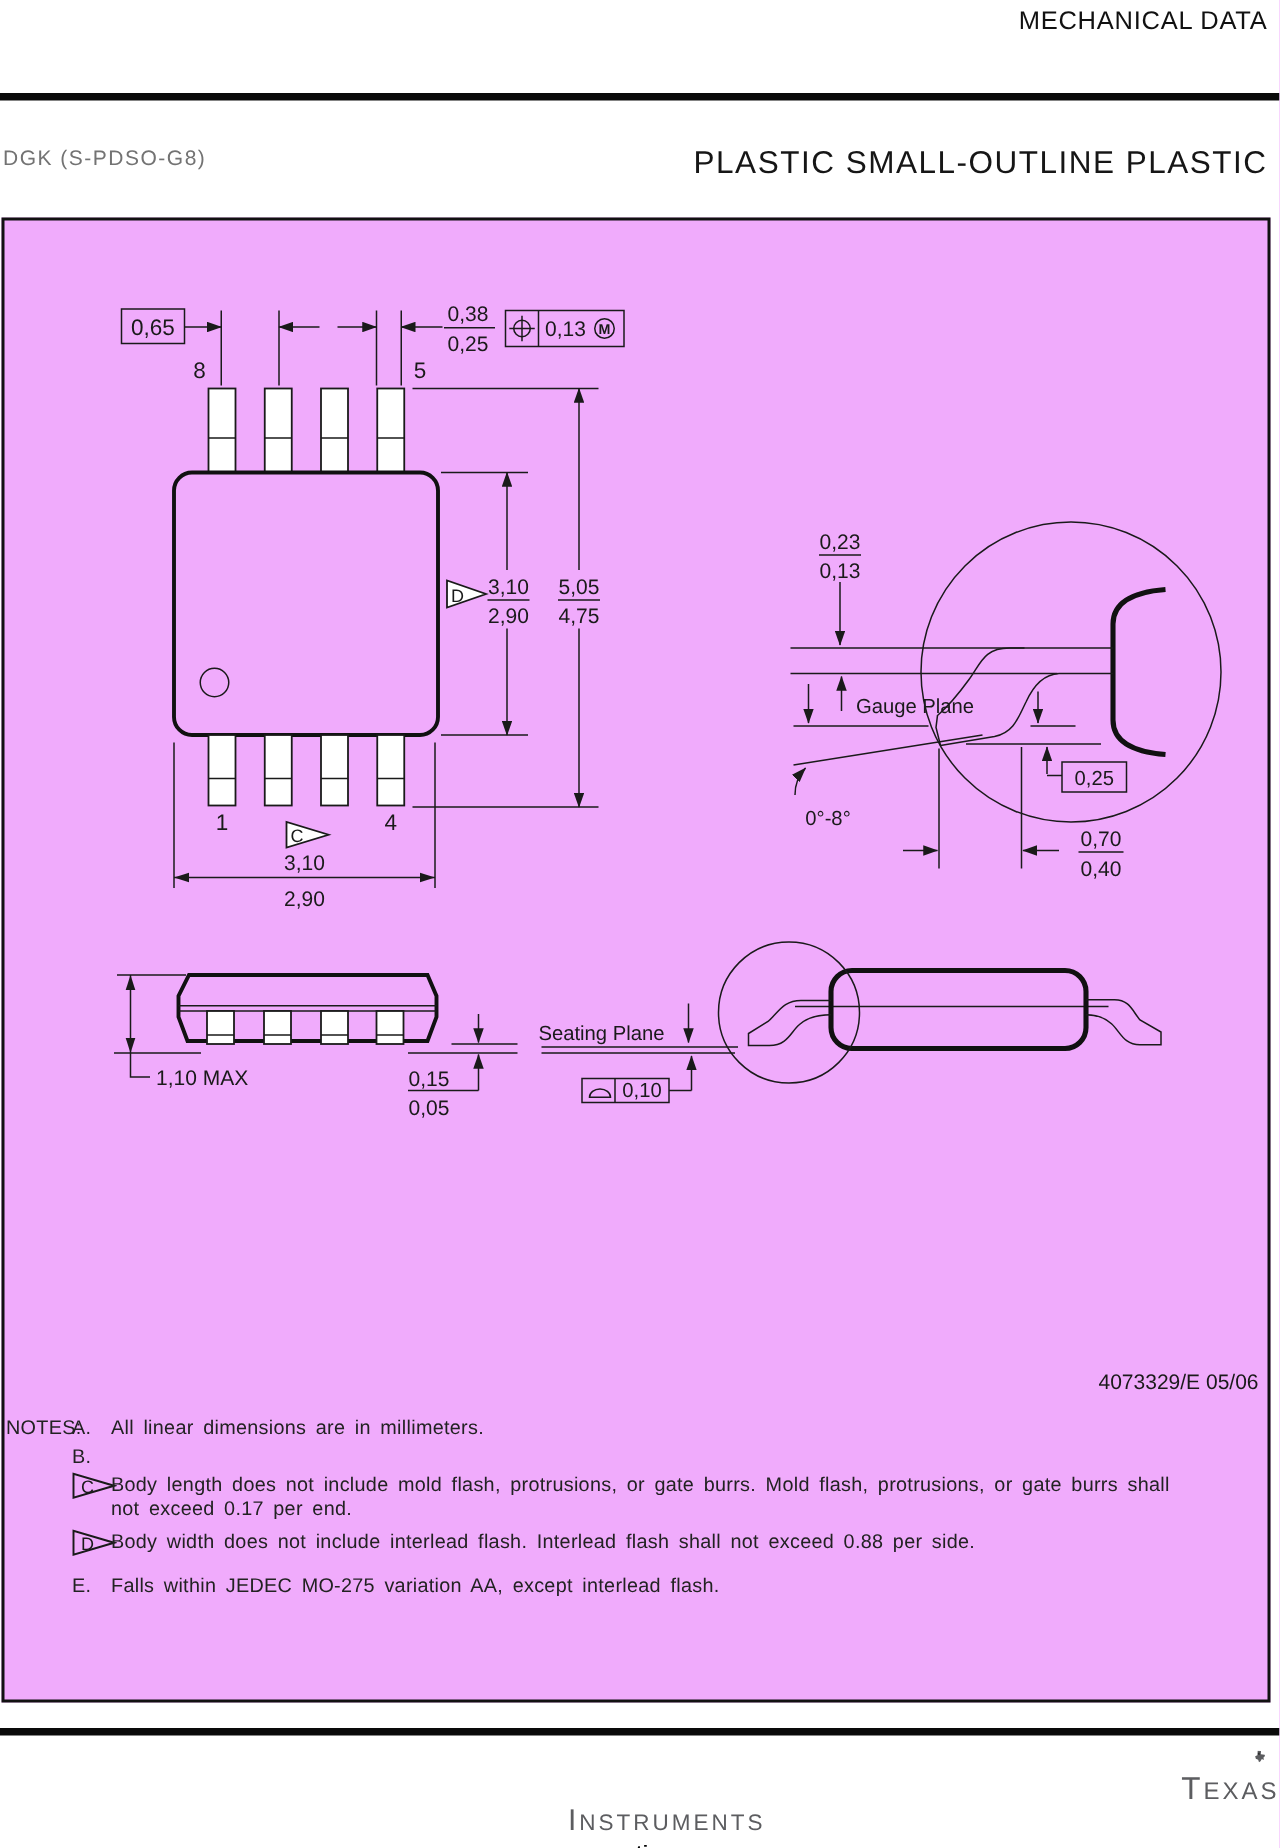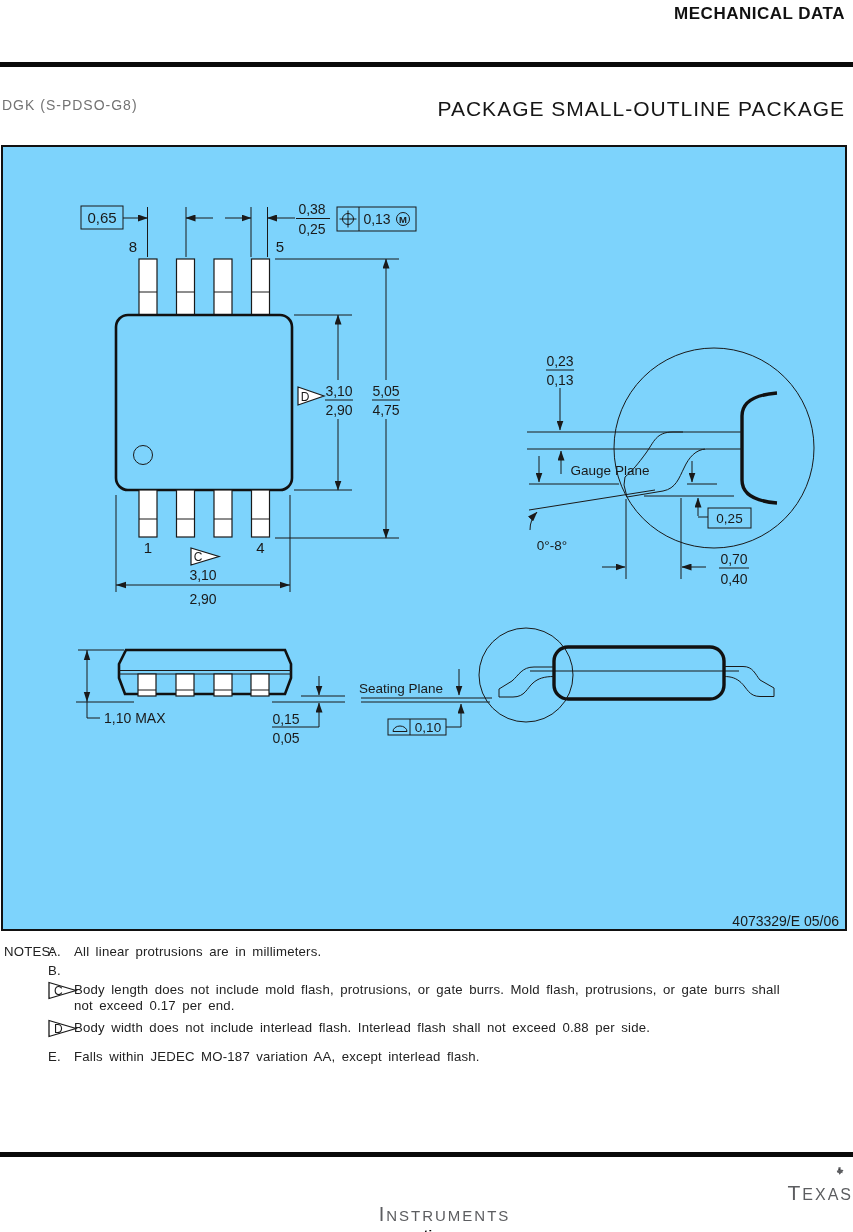--- a/index.html
+++ b/index.html
@@ -1,29 +1,29 @@
 <!DOCTYPE html>
 <html><head>
 <meta charset="utf-8">
 <style>
   html,body{margin:0;padding:0;}
   body{
     width:853px;height:1232px;position:relative;background:#ffffff;
     font-family:"Liberation Sans",sans-serif;color:#1a1a1a;overflow:hidden;
   }
   .hdr-title{
-    position:absolute;top:4px;right:8px;font-size:17px;font-weight:bold;
+    position:absolute;top:4px;right:8px;font-size:17px;font-weight:normal;
     letter-spacing:.5px;color:#111;
   }
   .hdr-rule{position:absolute;top:62px;left:0;width:853px;height:5px;background:#0a0a0a;}
   .pkg-code{position:absolute;top:97px;left:2px;font-size:14px;letter-spacing:1px;color:#737373;}
   .pkg-type{position:absolute;top:97px;right:8px;font-size:21px;letter-spacing:1px;color:#161616;}
   .fig-box{
-    position:absolute;top:145px;left:1px;width:846px;height:786px;
-    border:2px solid #111;box-sizing:border-box;background:#7dd3fc;
+    position:absolute;top:145px;left:1px;width:846px;height:990px;
+    border:2px solid #111;box-sizing:border-box;background:#f0abfc;
   }
   .fig-box svg{display:block;}
   svg .ln{stroke:#1a1a1a;stroke-width:1;fill:none;}
   svg .ln2{stroke:#1a1a1a;stroke-width:1.2;fill:#fff;}
   svg .thick{stroke:#111;stroke-width:2.6;fill:none;}
   svg .xthick{stroke:#111;stroke-width:3.4;fill:none;}
   svg .flag{stroke:#1a1a1a;stroke-width:1.2;fill:#fff;}
   svg .arr{fill:#1a1a1a;stroke:none;}
   svg text{fill:#1a1a1a;font-family:"Liberation Sans",sans-serif;}
   svg .t15{font-size:15px;}
@@ -54,21 +54,21 @@
   .brand-bottom{font-size:15px;margin-top:1px;padding-left:36px;}
   .brand-bottom::first-letter{font-size:20px;}
   .site{font-size:13px;font-weight:bold;color:#000;margin-top:3px;letter-spacing:.3px;}
 </style>
 </head>
 <body>
 
 <div class="hdr-title">MECHANICAL DATA</div>
 <div class="hdr-rule"></div>
 <div class="pkg-code">DGK (S-PDSO-G8)</div>
-<div class="pkg-type">PACKAGE SMALL-OUTLINE PACKAGE</div>
+<div class="pkg-type">PLASTIC SMALL-OUTLINE PLASTIC</div>
 
 <div class="fig-box">
 <svg width="842" height="782" viewBox="0 0 842 782">
   <defs>
     <marker id="ah" viewBox="0 0 10 7" refX="9.5" refY="3.5" markerWidth="10" markerHeight="7" orient="auto" markerUnits="userSpaceOnUse">
       <path d="M0,0 L10,3.5 L0,7 Z" fill="#1a1a1a"></path>
     </marker>
   </defs>
 
   <g>
@@ -246,21 +246,21 @@
   </g>
 
   <text class="t14 end" x="836" y="779">4073329/E 05/06</text>
 </svg>
 </div>
 
 <div class="notes">
   <div class="note-row">
     <span>NOTES:</span>
     <span class="note-key">A.</span>
-    <span class="note-text">All linear protrusions are in millimeters.</span>
+    <span class="note-text">All linear dimensions are in millimeters.</span>
   </div>
   <div class="note-row">
     <span></span>
     <span class="note-key">B.</span>
   </div>
   <div class="note-row">
     <span></span>
     <span class="note-key">
       <svg class="note-flag" width="30" height="19" viewBox="0 0 30 19">
         <polygon points="1,1.5 1,17.5 28,9.5" fill="none" stroke="#1a1a1a" stroke-width="1.3"></polygon>
@@ -275,21 +275,21 @@
       <svg class="note-flag" width="30" height="19" viewBox="0 0 30 19">
         <polygon points="1,1.5 1,17.5 28,9.5" fill="none" stroke="#1a1a1a" stroke-width="1.3"></polygon>
         <text x="6" y="14" font-size="12" fill="#1a1a1a">D</text>
       </svg>
     </span>
     <span class="note-text">Body width does not include interlead flash. Interlead flash shall not exceed 0.88 per side.</span>
   </div>
   <div class="note-row nr-e">
     <span></span>
     <span class="note-key">E.</span>
-    <span class="note-text">Falls within JEDEC MO-187 variation AA, except interlead flash.</span>
+    <span class="note-text">Falls within JEDEC MO-275 variation AA, except interlead flash.</span>
   </div>
 </div>
 
 <div class="ftr-rule"></div>
 <div class="ftr">
   <div class="brand-row">
     <svg width="26" height="30" viewBox="0 0 32 36">
       <path fill="#5c5d60" d="M9,1 L19,1.5 L18.4,11 L30,13 L31,16.5 L26.5,21 L27.5,28.5 L21.5,25.5 L17.5,32 L13,35 L10.5,27.5 L3.5,24.5 L1.5,17 L8.3,14.5 Z"></path>
       <text x="9" y="15" font-size="11" font-style="italic" font-weight="bold" font-family="Liberation Serif, serif" fill="#ffffff">ti</text>
     </svg>

